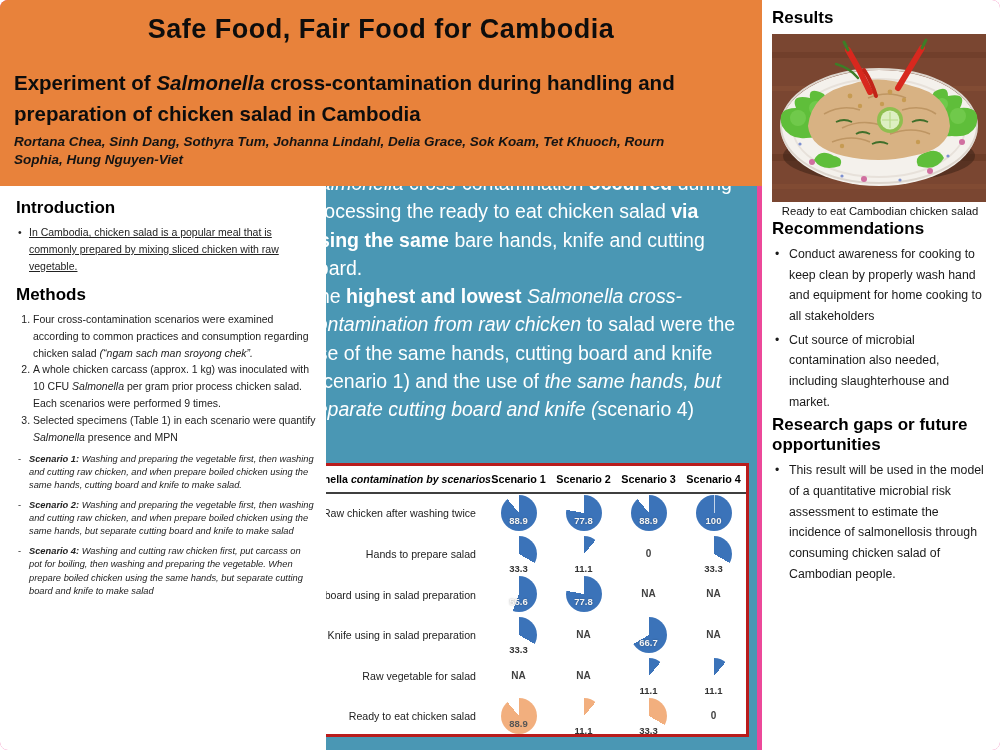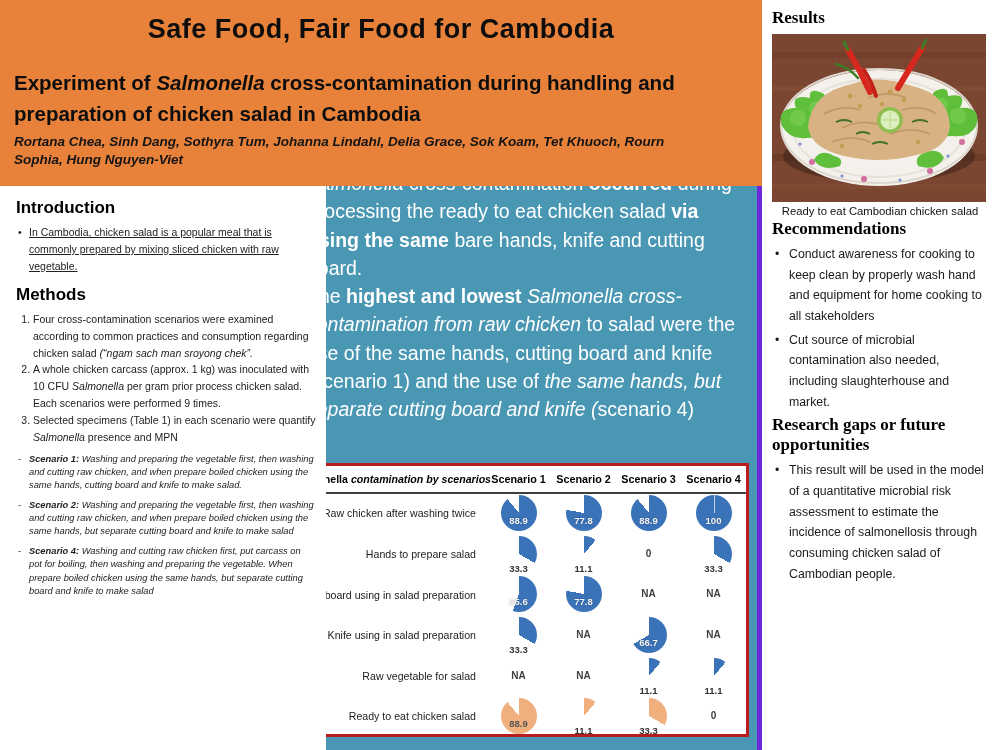--- a/index.html
+++ b/index.html
@@ -1,17 +1,17 @@
 <!DOCTYPE html>
 <html><head>
 <meta charset="utf-8">
 <style>
   html,body{margin:0;padding:0;background:#fff;}
-  .poster{position:relative;width:1000px;height:750px;background:#6d28d9;overflow:hidden;
-          font-family:"Liberation Sans",sans-serif;color:#1a1a1a;}
+  .poster{position:relative;width:1000px;height:750px;background:#ec4899;overflow:hidden;
+          font-family:"Liberation Sans",sans-serif;color:#1a1a1a;border-radius:8px;}
 
   
   .orange{position:absolute;left:0;top:0;width:762px;height:186px;background:#E8823B;z-index:3;box-sizing:border-box;}
   .orange h1{margin:14px 0 0;text-align:center;font-size:27px;font-weight:bold;color:#0d0d0d;letter-spacing:.5px;}
   .orange h2{margin:23px 14px 0;font-size:20.5px;font-weight:bold;line-height:1.5;color:#0d0d0d;max-width:742px;}
   .orange h2 em{font-style:italic;}
   .orange .authors{margin:3px 14px 0;font-size:13.5px;font-weight:bold;font-style:italic;line-height:1.35;max-width:652px;color:#141414;}
 
   
   .left{position:absolute;left:0;top:186px;width:326px;height:564px;background:#fff;z-index:2;
@@ -50,21 +50,21 @@
   .tick100{position:absolute;left:50%;top:0;width:1px;height:18px;background:rgba(255,255,255,.7);}
   .lbl-in{position:absolute;top:21px;width:100%;text-align:center;font-size:9.5px;font-weight:600;
           color:#f4f4f4;text-shadow:0 0 2px rgba(0,0,0,.35);}
   .lbl-in.dark{color:#555;text-shadow:none;}
   .lbl-below{position:absolute;top:28px;width:100%;text-align:center;font-size:9.5px;font-weight:600;color:#333;}
   .na{position:absolute;top:13px;width:100%;text-align:center;font-size:10px;font-weight:600;color:#404040;}
 
   
   .right{position:absolute;left:762px;top:0;width:238px;height:750px;background:#fff;z-index:2;
          box-sizing:border-box;padding:6px 12px 0 10px;}
-  .right h3{font-size:17px;font-weight:bold;margin:2px 0 6px;color:#000;line-height:1.15;font-family:Liberation Serif, serif;}
+  .right h3{font-size:17px;font-weight:bold;margin:2px 0 6px;color:#000;line-height:1.15;}
   .photo{width:214px;height:168px;margin:6px 0 3px;}
   .caption{font-size:11.3px;text-align:center;margin:3px 0 0;color:#111;}
   .right ul{list-style:none;margin:0;padding:0;font-size:12.3px;line-height:1.68;color:#1a1a1a;}
   .right ul li{position:relative;padding-left:17px;margin-bottom:3px;}
   .right ul li::before{content:"•";position:absolute;left:3px;}
   .mt-reco{margin-top:36px;}
   .mt-research{margin-top:26px;max-width:200px;}
 </style>
 </head>
 <body>

